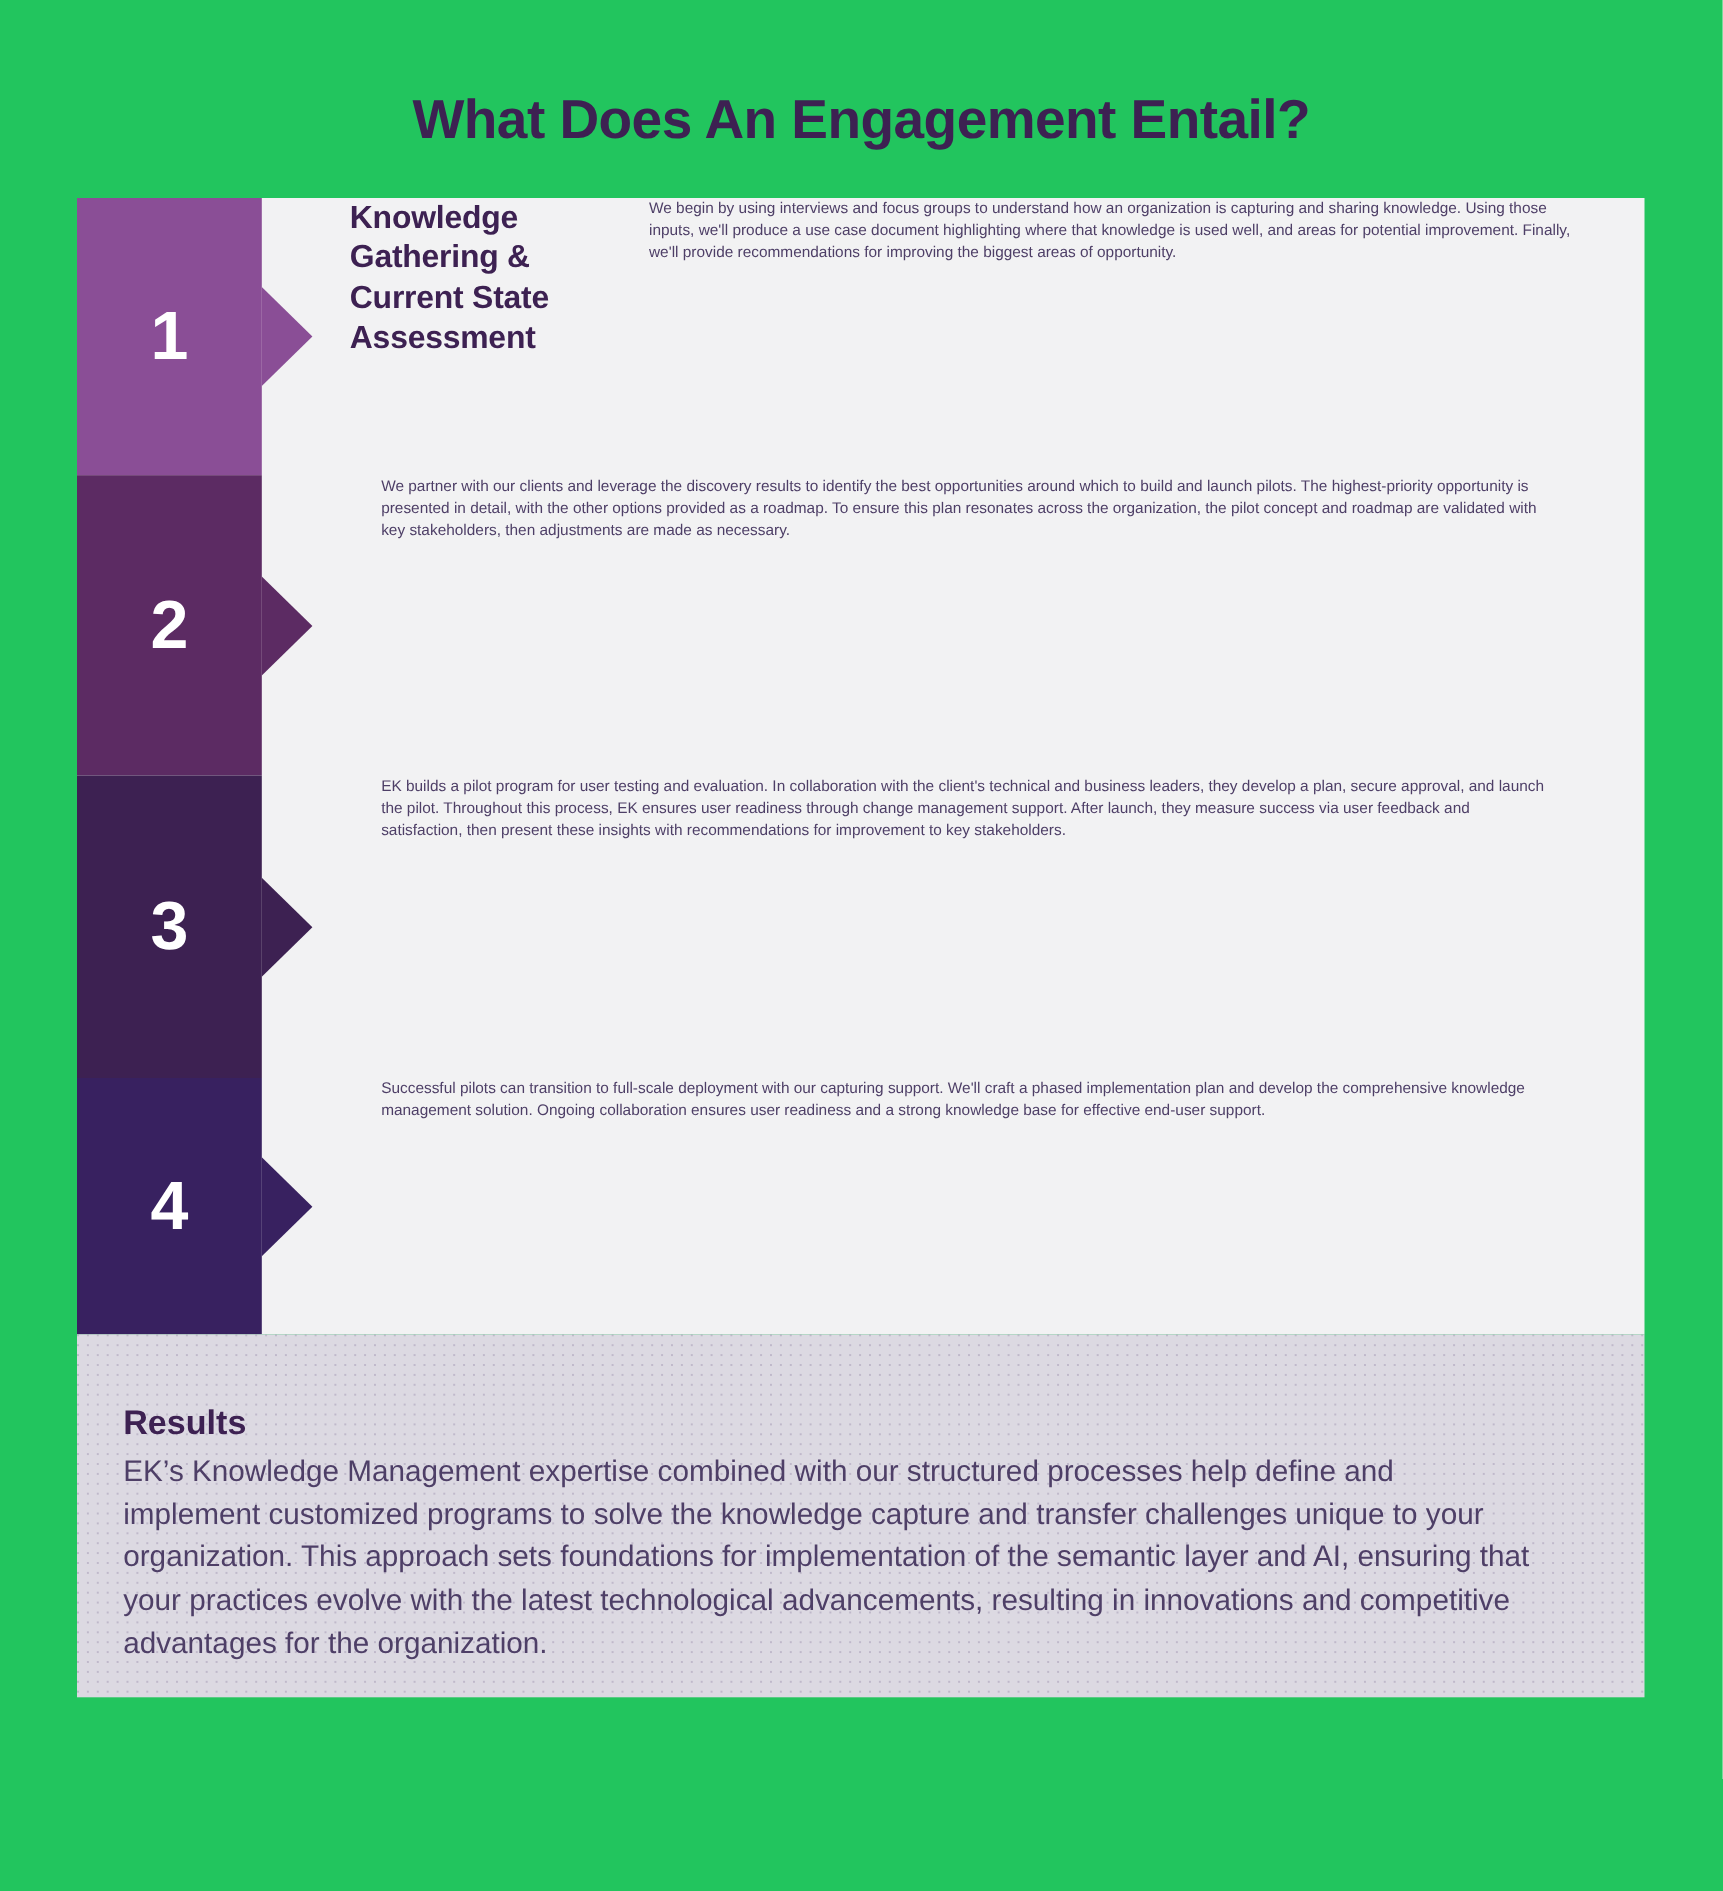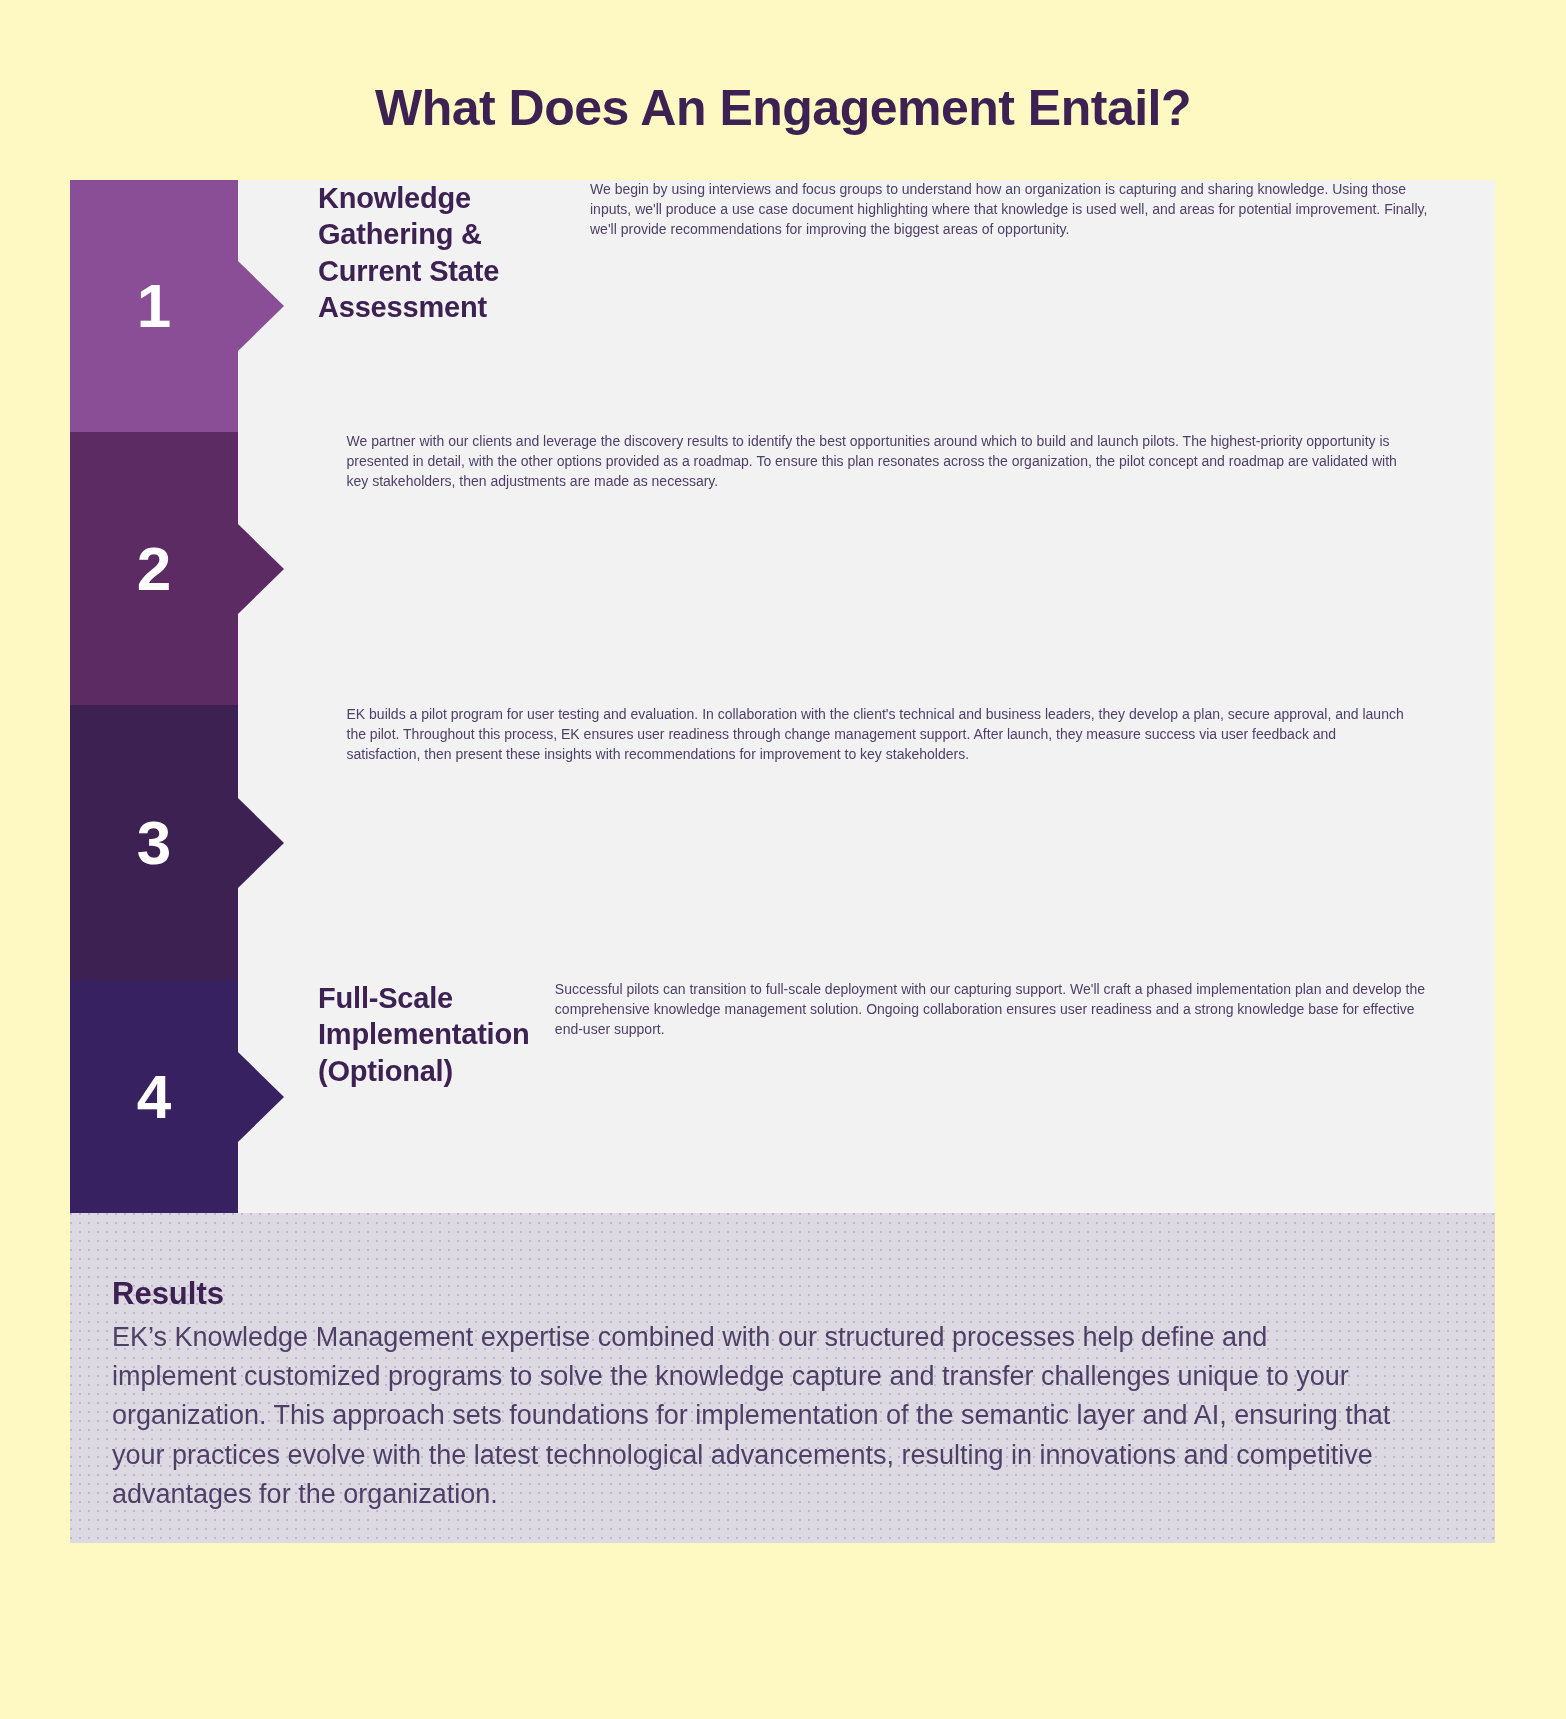--- a/index.html
+++ b/index.html
@@ -13,21 +13,21 @@
     height: 1719px;
     font-family: "Liberation Sans", "DejaVu Sans", sans-serif;
     overflow: hidden;
     position: relative;
   }
 
   .page {
     position: relative;
     width: 1566px;
     height: 1719px;
-    background: #fef9c3;
+    background: #22c55e;
   }
 
   
   .page-title {
     position: absolute;
     left: 0;
     top: 44px;
     width: 1566px;
     text-align: center;
     font-size: 50px;
@@ -183,21 +183,20 @@
         <p class="step-body">EK builds a pilot program for user testing and evaluation.  In collaboration with the client's technical and business leaders, they develop a plan, secure approval, and launch the pilot. Throughout this process, EK ensures user readiness through change management support. After launch, they measure success via user feedback and satisfaction, then present these insights with recommendations for improvement to key stakeholders.</p>
       </div>
     </div>
 
     <div class="step-row" style="height:233px;">
       <div class="step-band" style="background:#382160;color:#382160;">
         <span class="step-num" style="color:#ffffff;">4</span>
         <span class="step-arrow"></span>
       </div>
       <div class="step-content">
-        <h2 class="step-heading">Full-Scale Implementation (Optional)</h2>
         <p class="step-body">Successful pilots can transition to full-scale deployment with our capturing support. We'll craft a phased implementation plan and develop the comprehensive knowledge management solution. Ongoing collaboration ensures user readiness and a strong knowledge base for effective end-user support.</p>
       </div>
     </div>
 
   </div>
 
   <div class="results-panel">
     <h2 class="results-heading">Results</h2>
     <p class="results-body">EK’s Knowledge Management expertise combined with our structured processes help define and implement customized programs to solve the knowledge capture and transfer challenges unique to your organization. This approach sets foundations for implementation of the semantic layer and AI, ensuring that your practices evolve with the latest technological advancements, resulting in innovations and competitive advantages for the organization.</p>
   </div>

